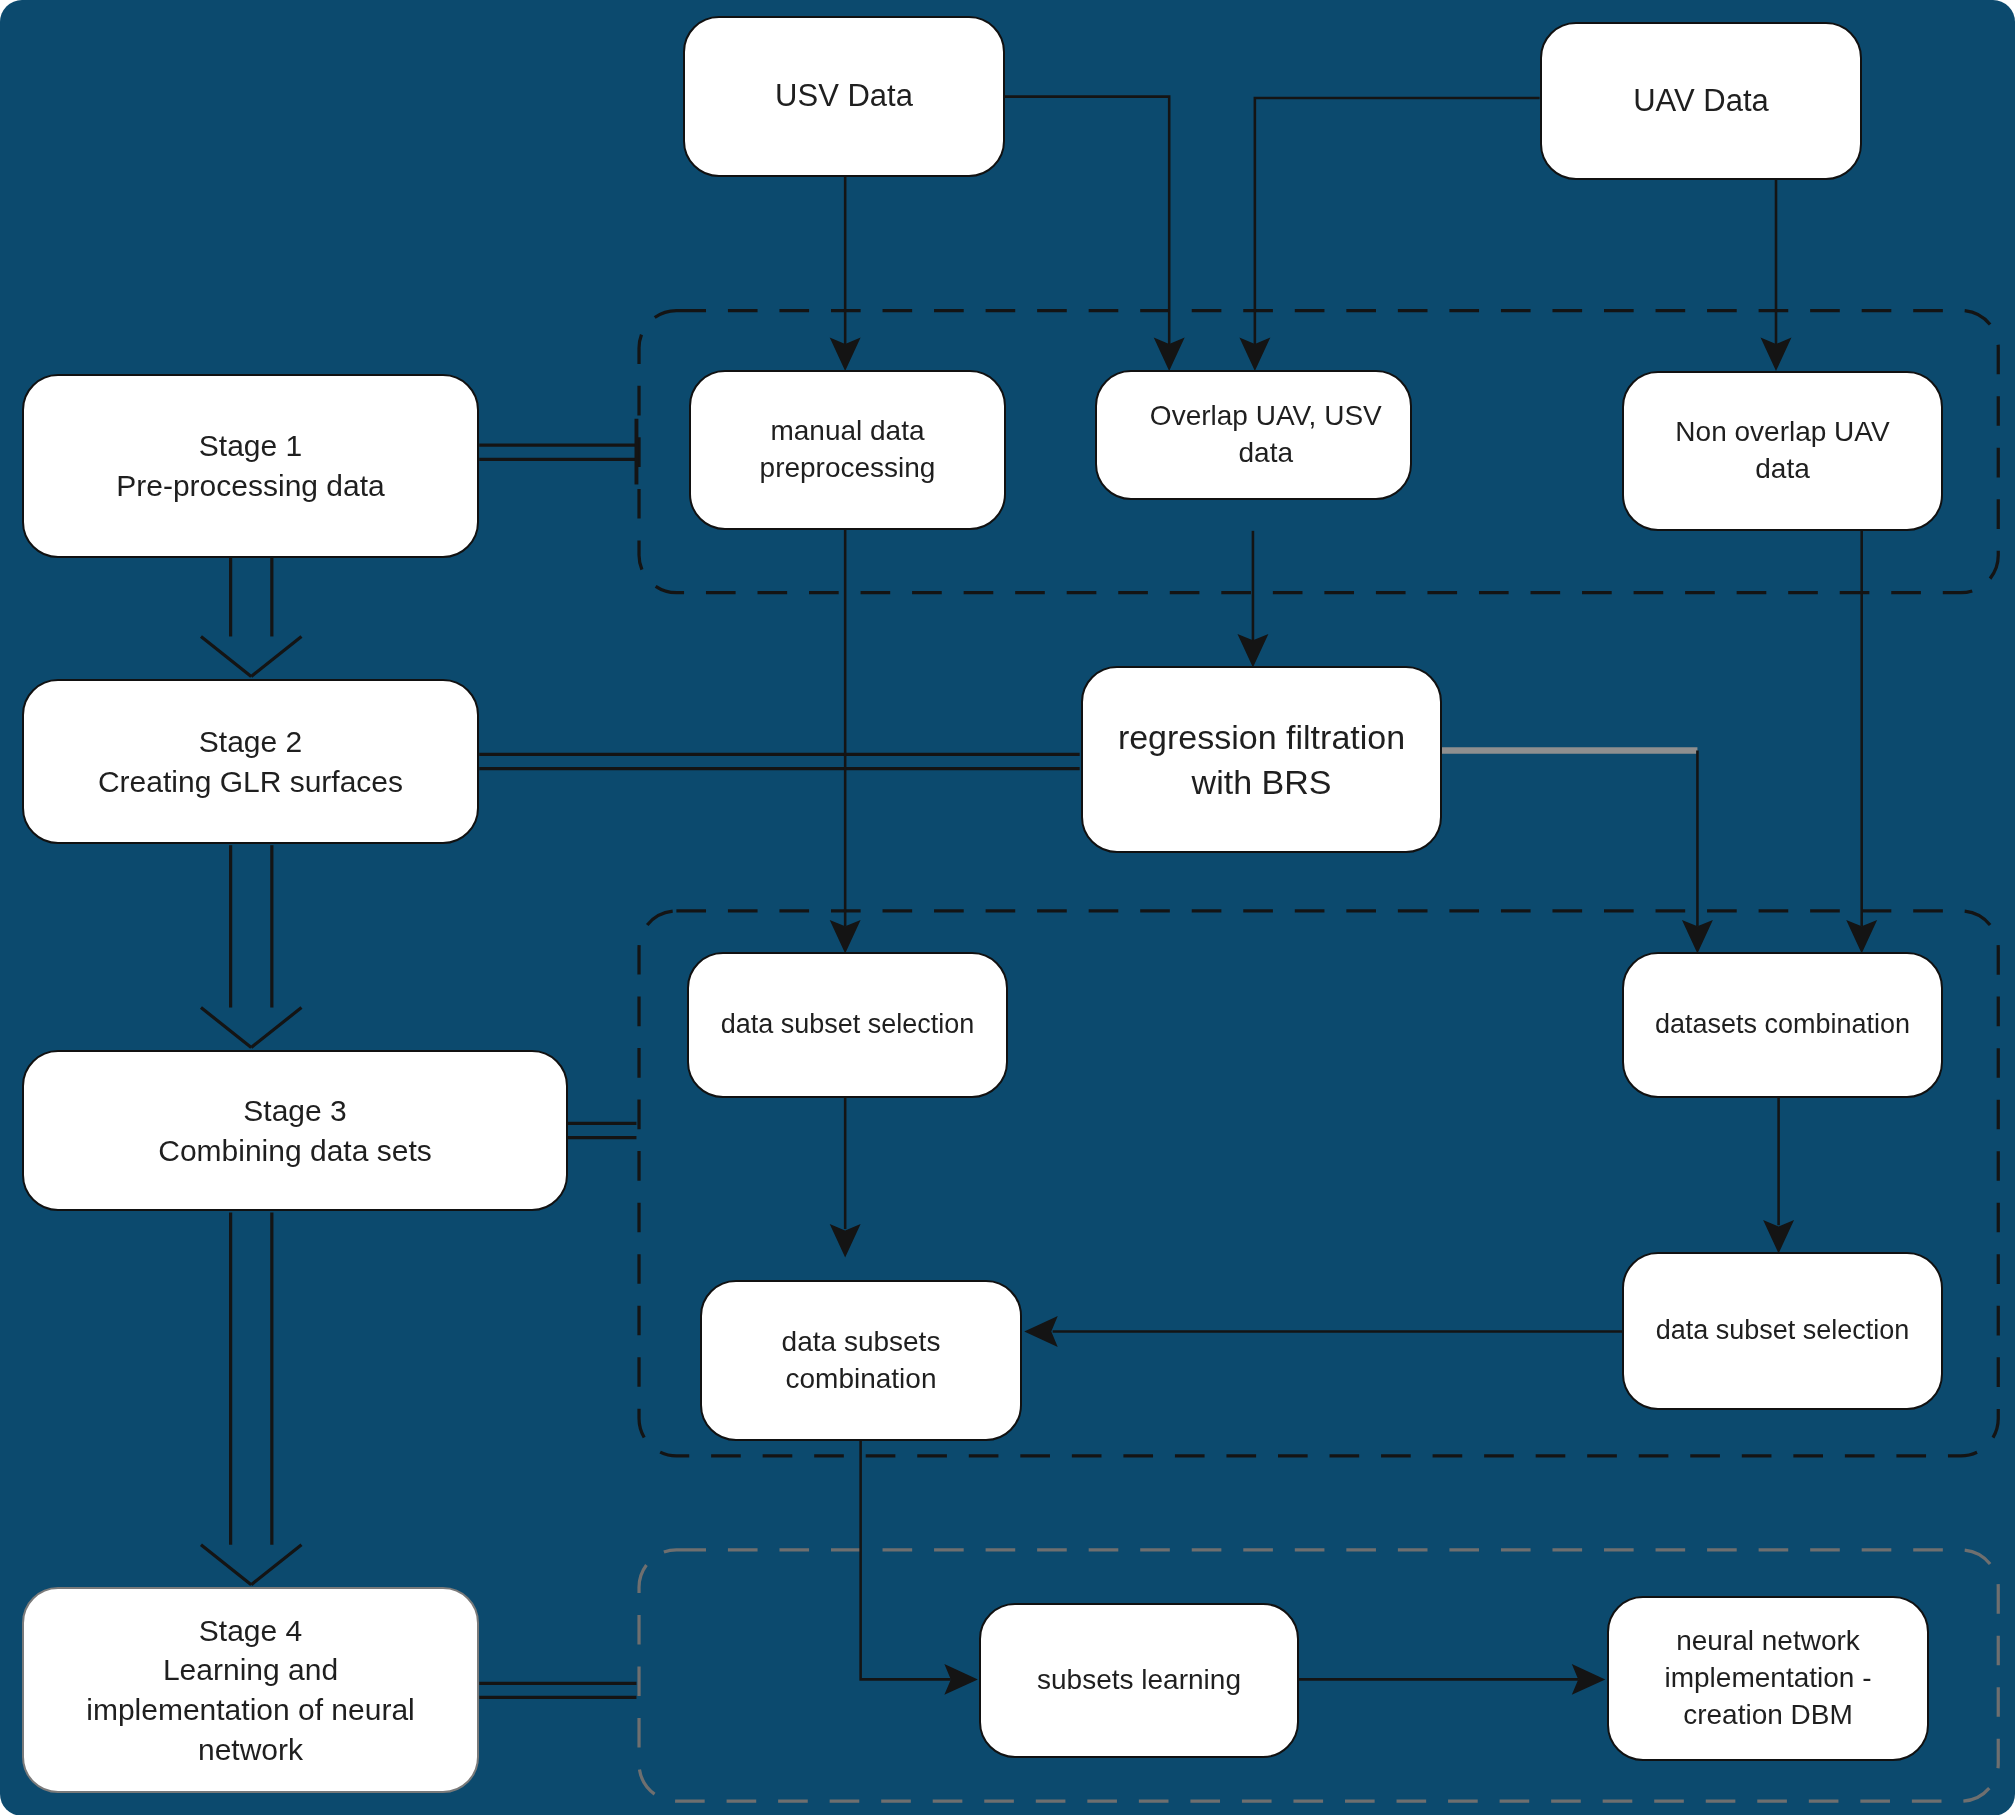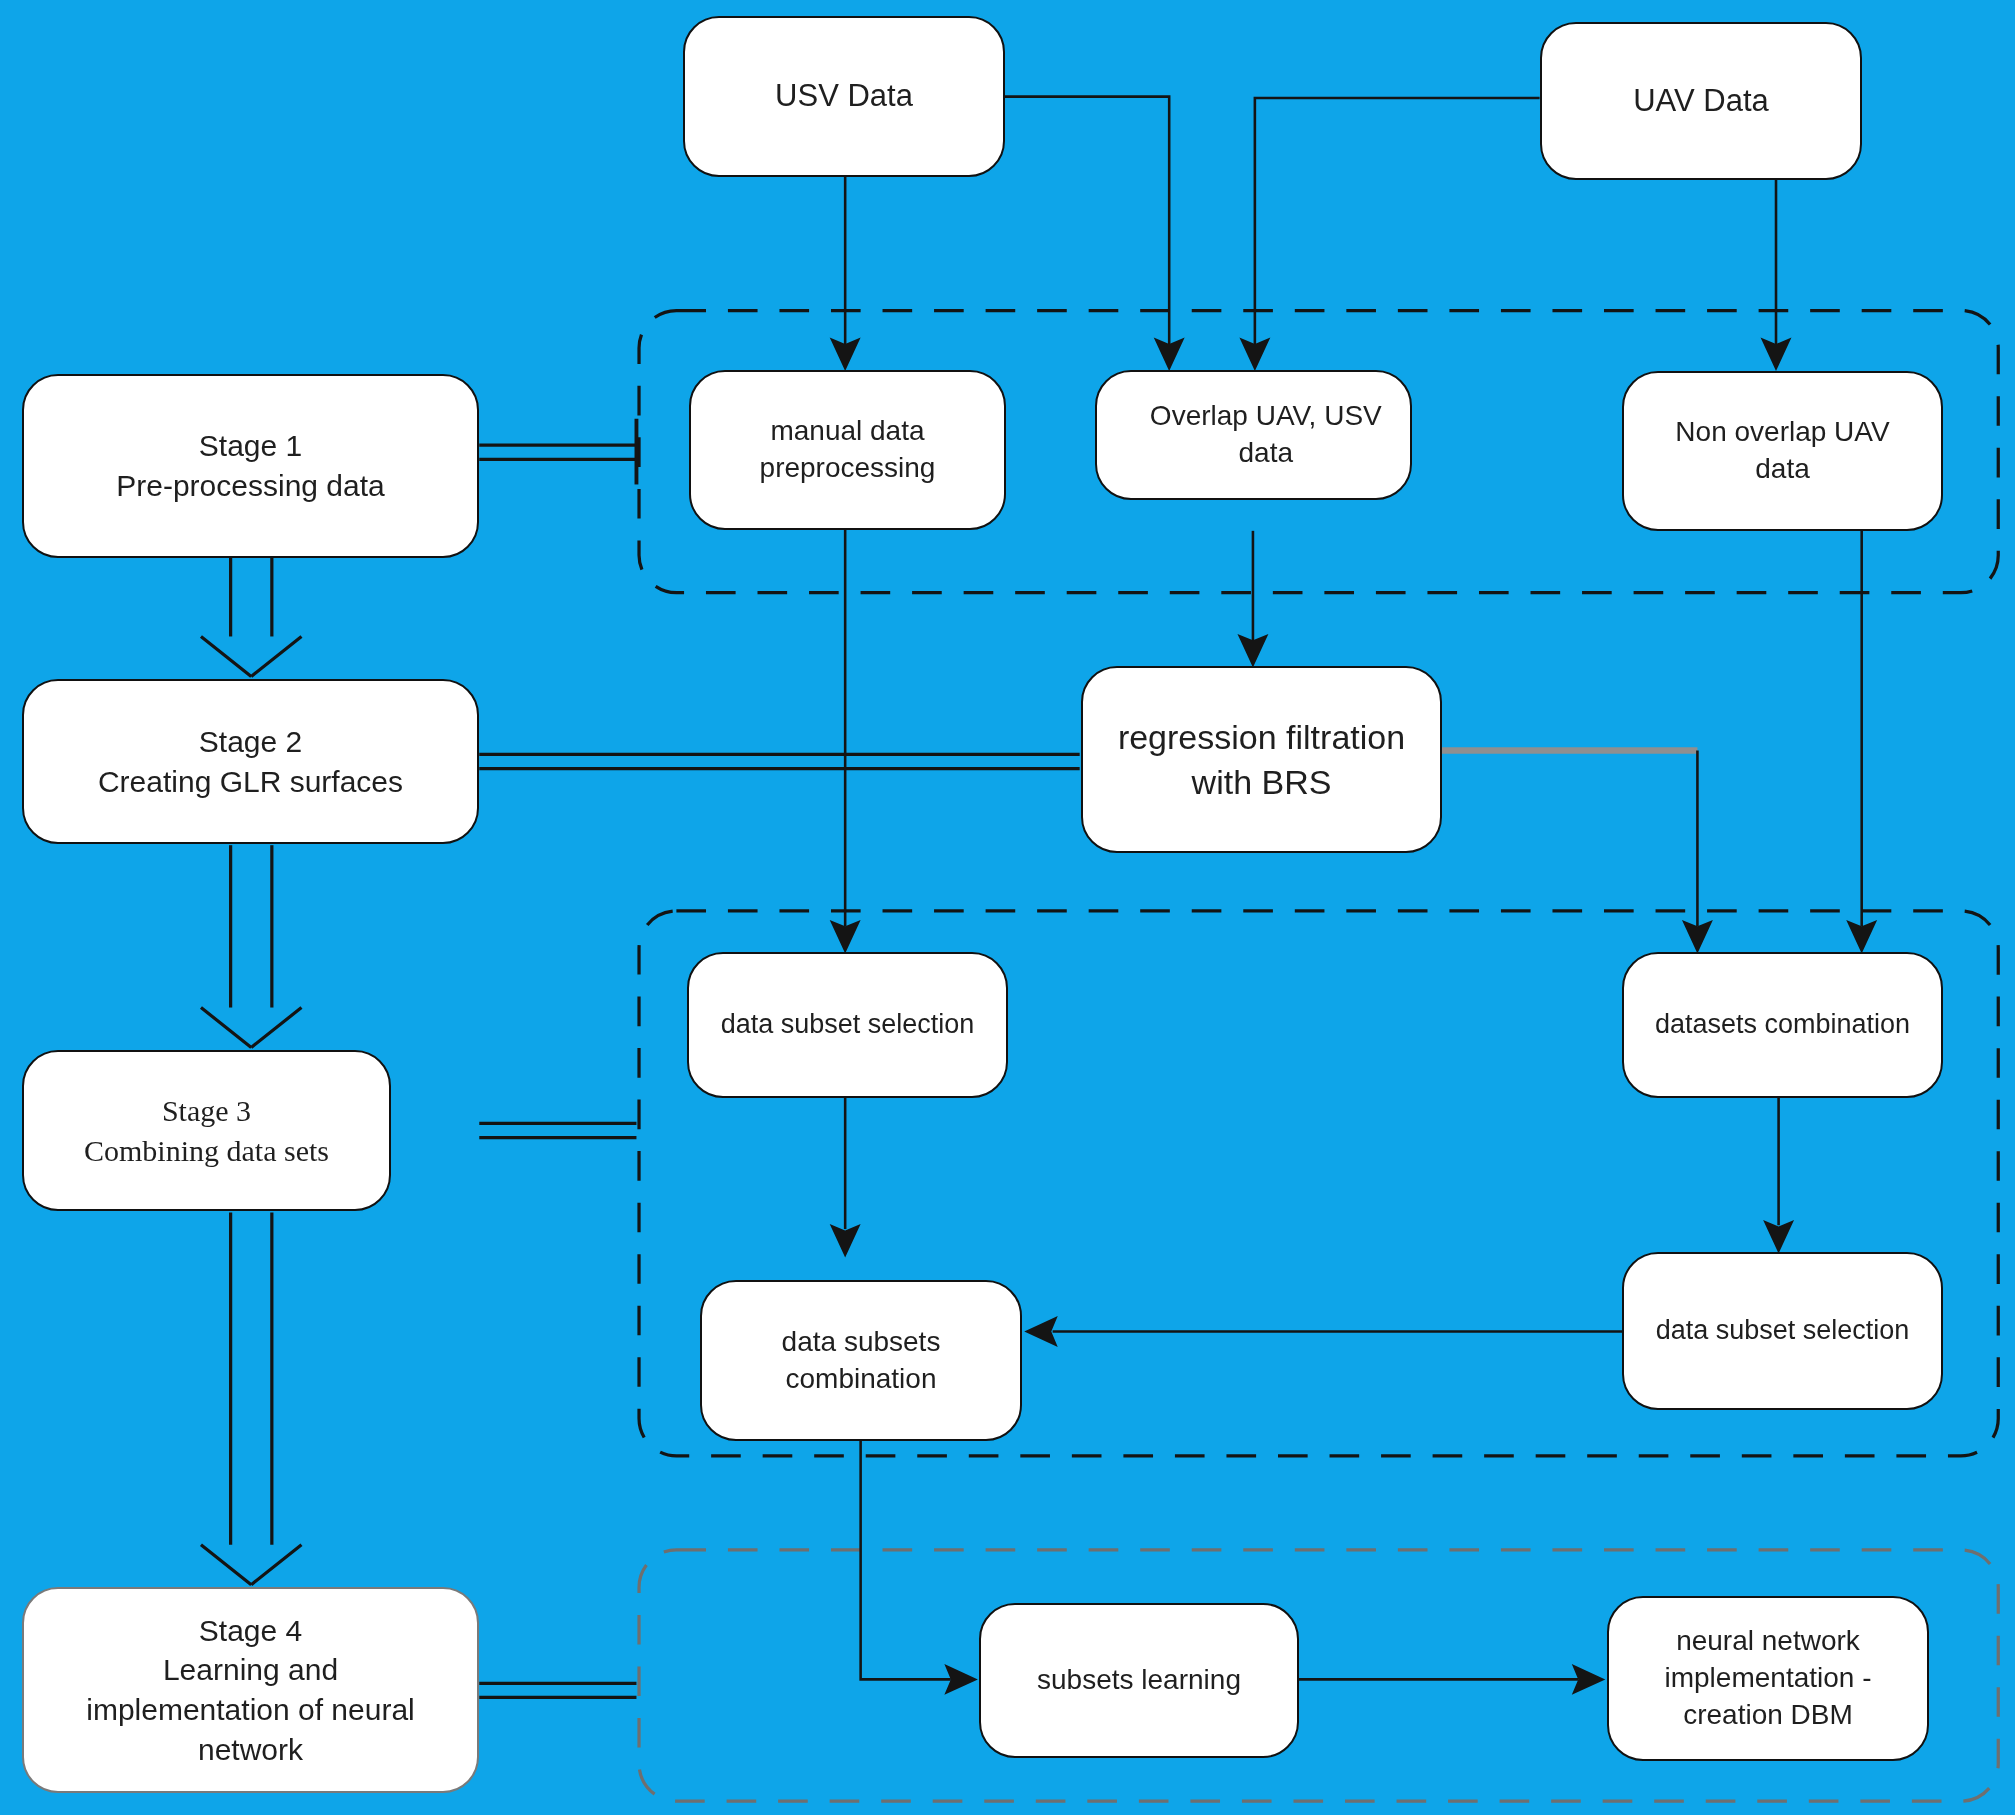--- a/index.html
+++ b/index.html
@@ -1,22 +1,23 @@
 <!DOCTYPE html>
 <html style="font-size:10.3px"><head>
 <meta charset="utf-8">
 <style>
   html,body{margin:0;padding:0;background:#ffffff;}
   #canvas{
     position:relative;
     width:2015px;
     height:1816px;
-    background:#0ea5e9;
+    background:#0c4a6e;
     font-family:"Liberation Sans", sans-serif;
     color:#1f1f1f;
+    border-radius:22px;
   }
   #connector-layer{
     position:absolute;
     left:0;top:0;
     width:2015px;height:1816px;
   }
   .node{
     position:absolute;
     box-sizing:border-box;
     background:#ffffff;
@@ -163,21 +164,21 @@
   </div>
 
   <div class="node stage" style="left:22px;top:374px;width:457px;height:184px;">
     <span class="lbl">Stage 1
 Pre-processing data</span>
   </div>
   <div class="node stage" style="left:22px;top:679px;width:457px;height:165px;">
     <span class="lbl">Stage 2
 Creating GLR surfaces</span>
   </div>
-  <div class="node stage" style="left:22px;top:1050px;width:369px;height:161px;font-family:Liberation Serif, serif;">
+  <div class="node stage" style="left:22px;top:1050px;width:546px;height:161px;">
     <span class="lbl">Stage 3
 Combining data sets</span>
   </div>
   <div class="node stage gray-border" style="left:22px;top:1587px;width:457px;height:206px;">
     <span class="lbl">Stage 4
 Learning and
 implementation of neural
 network</span>
   </div>
 

